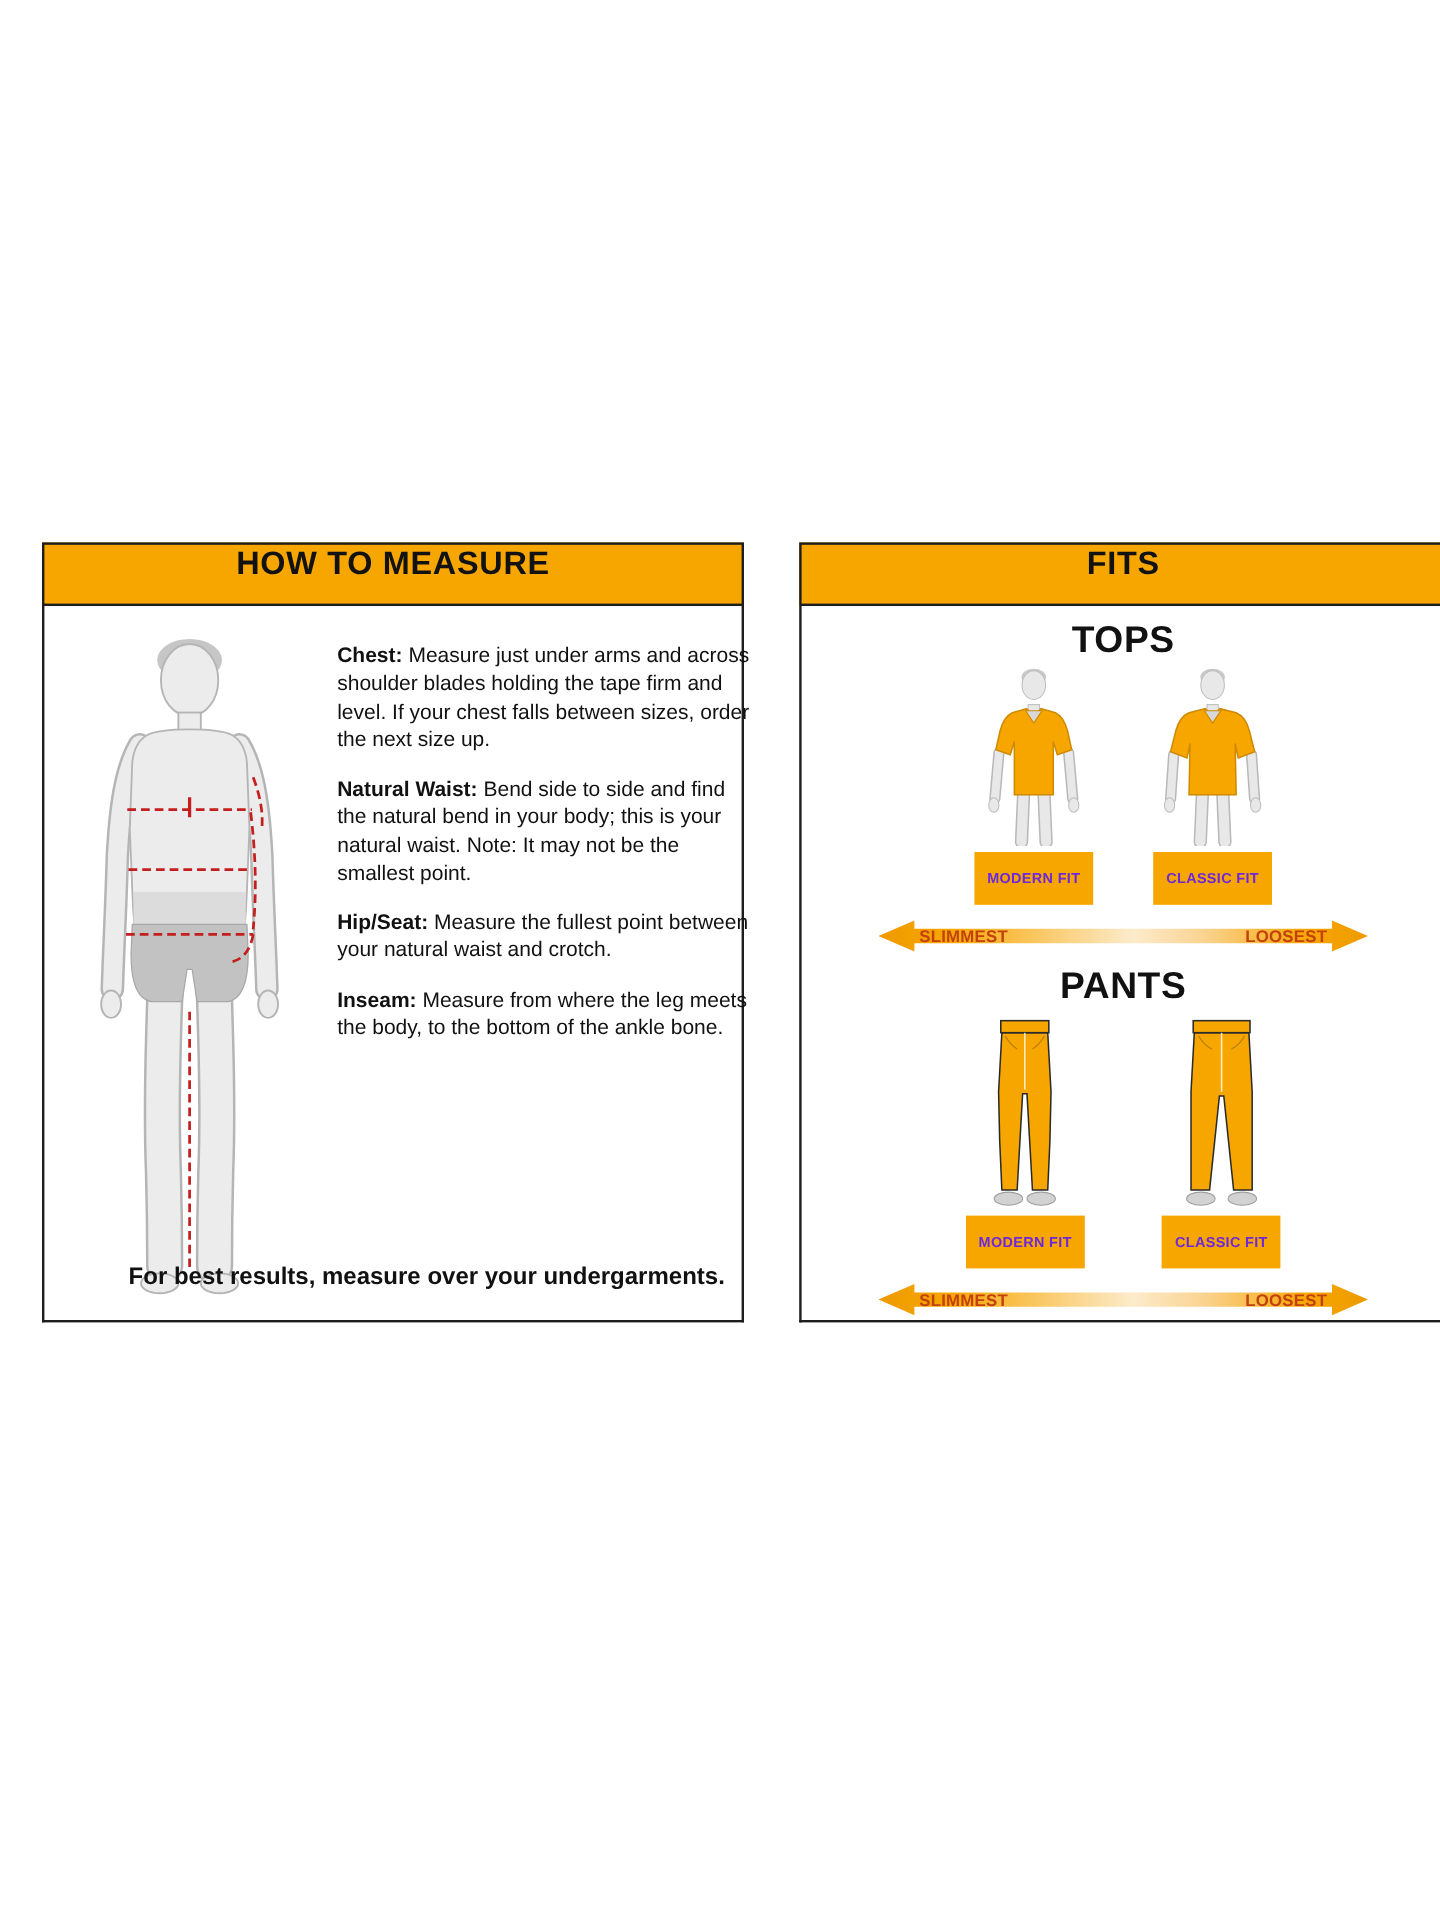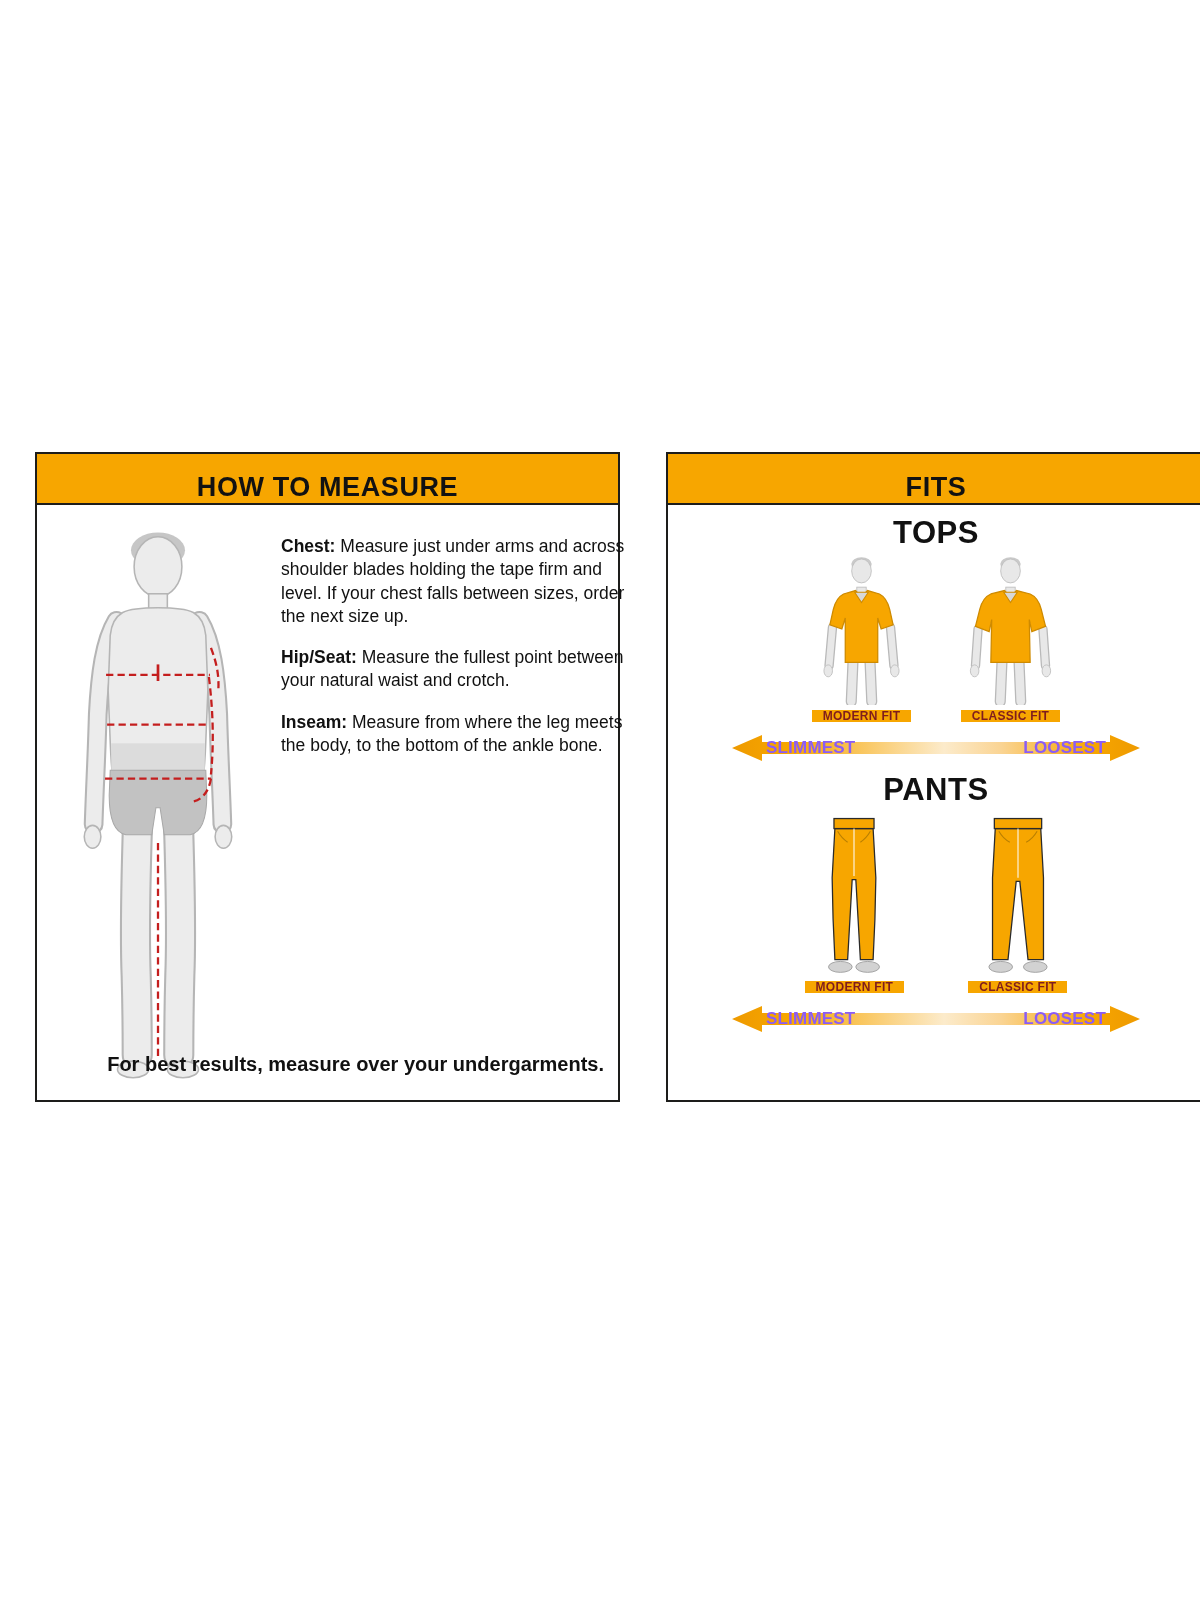--- a/index.html
+++ b/index.html
@@ -7,21 +7,21 @@
     --red:#C41E1E; --text:#111111; --fig:#ECECEC; --fig-line:#B5B5B5;
   }
   *{box-sizing:border-box;margin:0;padding:0}
   html,body{background:#ffffff}
   body{font-family:"Liberation Sans",sans-serif;color:var(--text)}
   .page{position:relative;width:1200px;height:1600px;background:#ffffff;margin:0 auto;overflow:hidden}
 
   .panel{position:absolute;display:flex;flex-direction:column}
   .panel-header{
     height:53px;background:var(--gold);border:2px solid var(--border);
-    display:flex;align-items:flex-end;justify-content:center;
+    display:flex;align-items:flex-start;justify-content:center;
     font-size:27px;font-weight:700;letter-spacing:.6px;color:#121212;
   }
   .panel-body{
     flex:1;background:#ffffff;border:2px solid var(--border);border-top:none;
     position:relative;
   }
 
   
   .measure-panel{left:35px;top:452px;width:585px;height:650px}
   .figure-wrap{position:absolute;left:16px;top:14px;width:210px;height:566px}
@@ -36,28 +36,28 @@
   
   .fits-panel{left:666px;top:452px;width:540px;height:650px}
   .section-heading{
     text-align:center;font-size:31px;font-weight:700;letter-spacing:.5px;margin-top:10px;
   }
   .figures-row{display:flex;justify-content:center;align-items:flex-end}
   .tops-row{gap:38px;margin-top:2px}
   .pants-row{gap:64px;margin-top:6px}
   .figure-block{display:flex;flex-direction:column;align-items:center}
   .fit-label{
-    margin-top:5px;background:var(--gold);color:#7f1d1d;font-weight:700;
-    font-size:12px;letter-spacing:.3px;padding:0 11px;line-height:1;
+    margin-top:5px;background:var(--gold);color:#6d28d9;font-weight:700;
+    font-size:12px;letter-spacing:.3px;padding:16px 11px;line-height:1;
   }
   .arrow-wrap{position:relative;width:408px;height:28px;margin:12px auto 0}
   .arrow-wrap svg{display:block;width:100%;height:100%}
   .arrow-label{
     position:absolute;top:50%;transform:translateY(-50%);
-    font-size:17px;font-weight:700;color:#8b5cf6;letter-spacing:.2px;
+    font-size:14px;font-weight:700;color:#c2410c;letter-spacing:.2px;
   }
   .arrow-label.left{left:34px}
   .arrow-label.right{right:34px}
 
   
   .fig-fill{fill:var(--fig);stroke:var(--fig-line);stroke-width:1.5}
   .fig-dark{stroke:var(--fig-line)}
   .fig-light{stroke:var(--fig)}
   .gold-fill{fill:var(--gold);stroke:var(--gold-outline);stroke-width:1.5}
   .pants-fill{fill:var(--gold);stroke:#2a2a2a;stroke-width:1.4}
@@ -111,20 +111,24 @@
           <path class="red-dash" d="M49,250 L151,250"></path>
           <path class="red-dash" d="M151,250 C149,262 143,270 134,272"></path>
           <path class="red-dash" d="M100,312 L100,518"></path>
         </svg>
       </div>
 
       <div class="text-col">
         <p class="measure-p">
           <span class="lead">Chest:</span>
           <span>Measure just under arms and across shoulder blades holding the tape firm and level. If your chest falls between sizes, order the next size up.</span>
+        </p>
+        <p class="measure-p">
+          <span class="lead">Natural Waist:</span>
+          <span>Bend side to side and find the natural bend in your body; this is your natural waist. Note: It may not be the smallest point.</span>
         </p>
         <p class="measure-p">
           <span class="lead">Hip/Seat:</span>
           <span>Measure the fullest point between your natural waist and crotch.</span>
         </p>
         <p class="measure-p">
           <span class="lead">Inseam:</span>
           <span>Measure from where the leg meets the body, to the bottom of the ankle bone.</span>
         </p>
       </div>

